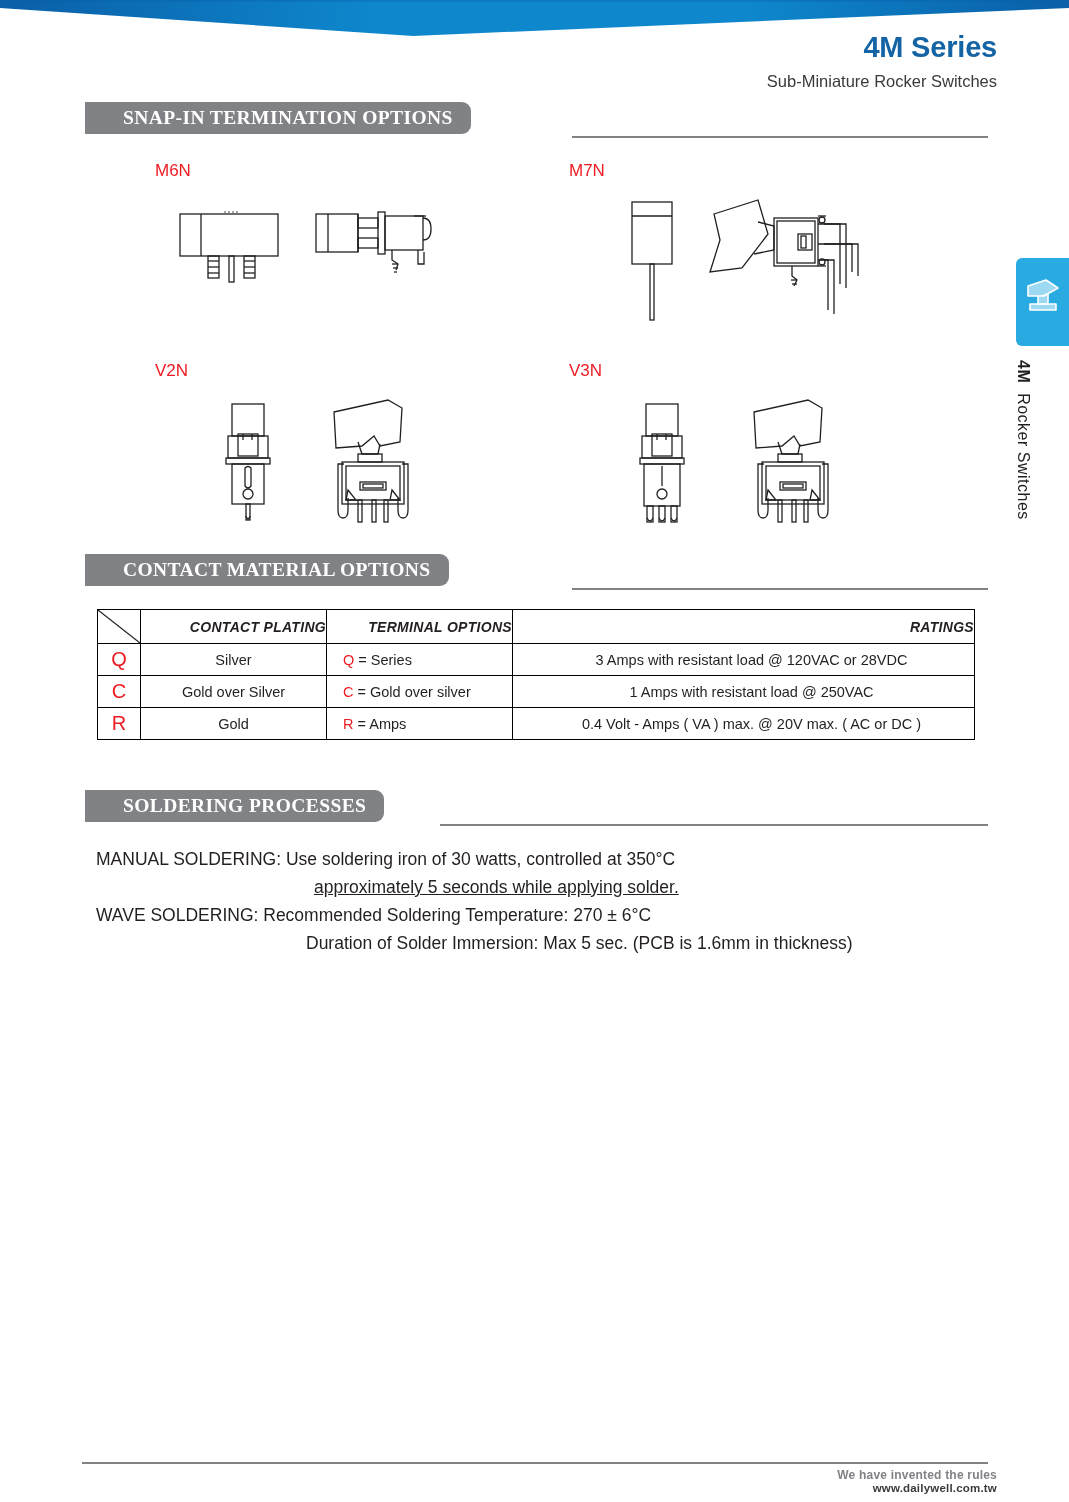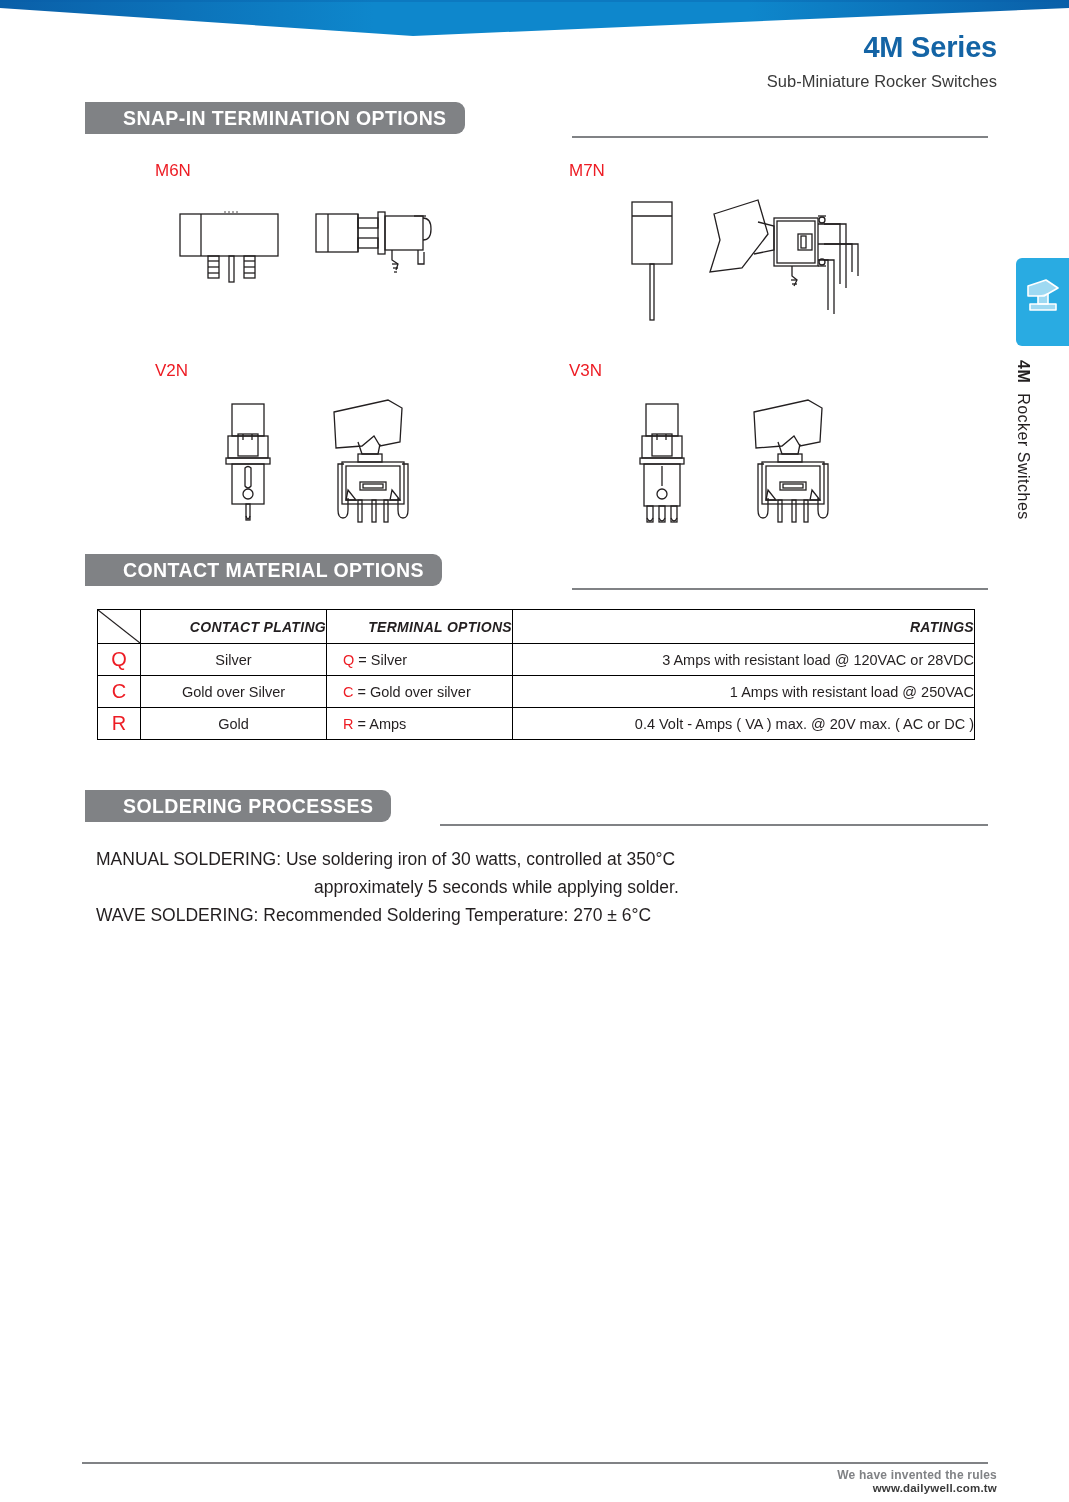--- a/index.html
+++ b/index.html
@@ -48,20 +48,21 @@
     margin-top: 9px;
   }
 
   
   .section-head {
     position: absolute;
     left: 85px;
     height: 28px;
     display: flex;
     align-items: center;
+    font-family: Liberation Serif, serif;
   }
   .section-head .bar {
     background: #808285;
     height: 32px;
     display: flex;
     align-items: center;
     padding: 0 18px 0 38px;
     border-top-right-radius: 9px;
     border-bottom-right-radius: 9px;
     box-sizing: border-box;
@@ -135,37 +136,37 @@
   }
   .ctable .col-contact { width: 185px; }
   .ctable .col-terminal { width: 185px; }
   .ctable .cell-terminal {
     text-align: left;
     padding-left: 16px;
     font-size: 14.5px;
   }
   .ctable .cell-terminal .k { color: #ed1c24; }
   .ctable .cell-ratings {
-    text-align: right;
+    text-align: center;
     padding-left: 16px;
     font-size: 14.5px;
   }
 
   
   .solder-text {
     position: absolute;
     left: 96px;
     top: 845px;
     width: 900px;
     font-size: 17.5px;
     line-height: 28px;
     color: #231f20;
   }
   .solder-text .ln { white-space: nowrap; }
-  .solder-text .ind1 { padding-left: 218px; }
+  .solder-text .ind1 { padding-left: 218px; text-decoration: underline; }
   .solder-text .ind2 { padding-left: 210px; }
 
   
   .side-tab {
     position: absolute;
     left: 1016px;
     top: 258px;
     width: 53px;
     height: 88px;
     background: #29abe2;
@@ -440,21 +441,21 @@
       </th>
       <th class="col-contact">CONTACT PLATING</th>
       <th class="col-terminal">TERMINAL  OPTIONS</th>
       <th>RATINGS</th>
     </tr>
   </thead>
   <tbody>
     <tr>
       <td class="code">Q</td>
       <td>Silver</td>
-      <td class="cell-terminal"><span class="k">Q</span><span> = Silver</span></td>
+      <td class="cell-terminal"><span class="k">Q</span><span> = Series</span></td>
       <td class="cell-ratings">3 Amps with resistant load @ 120VAC or 28VDC</td>
     </tr>
     <tr>
       <td class="code">C</td>
       <td>Gold over Silver</td>
       <td class="cell-terminal"><span class="k">C</span><span> = Gold over silver</span></td>
       <td class="cell-ratings">1 Amps with resistant load @ 250VAC</td>
     </tr>
     <tr>
       <td class="code">R</td>
@@ -469,20 +470,21 @@
   <div class="bar">
     <span>SOLDERING PROCESSES</span>
   </div>
 </div>
 <div class="section-rule" style="left:440px; top:824px; width:548px;"></div>
 
 <div class="solder-text">
   <div class="ln">MANUAL SOLDERING: Use soldering iron of 30 watts, controlled at 350°C</div>
   <div class="ln ind1">approximately 5 seconds while applying solder.</div>
   <div class="ln">WAVE SOLDERING: Recommended Soldering Temperature: 270 ± 6°C</div>
+  <div class="ln ind2">Duration of Solder Immersion: Max 5 sec. (PCB is 1.6mm in thickness)</div>
 </div>
 
 <div class="side-tab">
   <svg width="38" height="44" viewBox="0 0 38 44">
     <g fill="#ffffff" fill-opacity="0.55" stroke="#ffffff" stroke-width="1.6" stroke-linejoin="round">
       <path d="M4 10 L22 4 L34 12 L20 20 L4 20 Z"></path>
       <path d="M14 20 L14 28 L24 28 L24 17"></path>
       <path d="M6 28 L32 28 L32 34 L6 34 Z"></path>
     </g>
   </svg>

